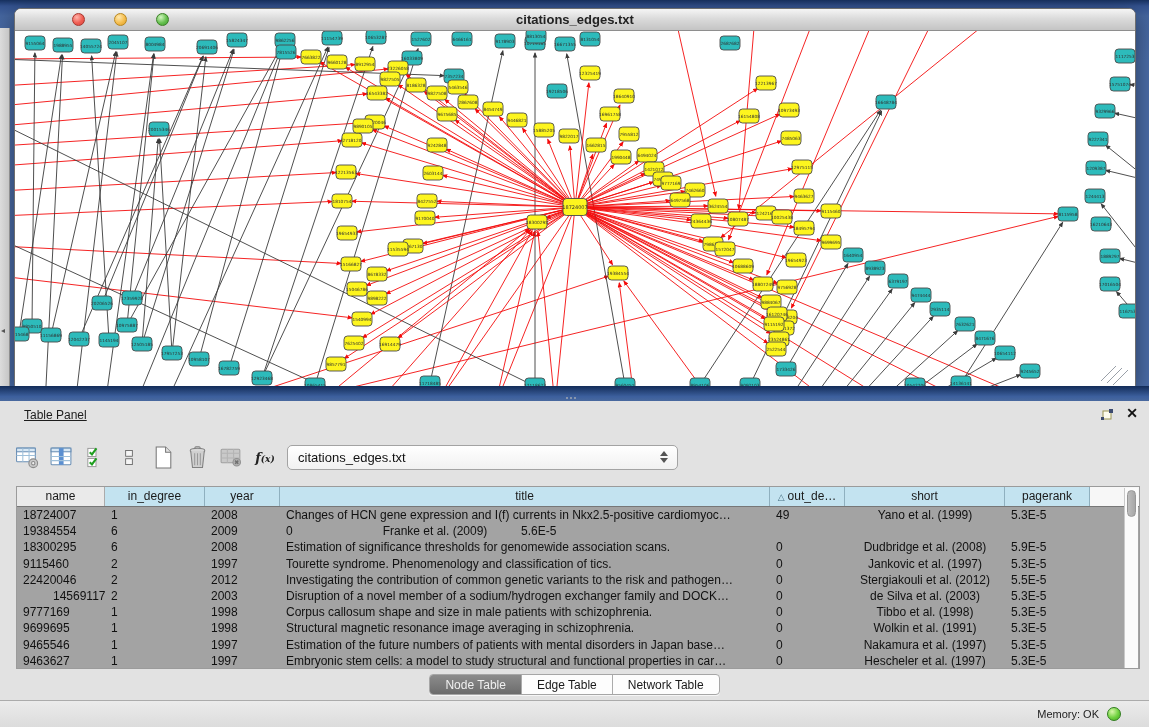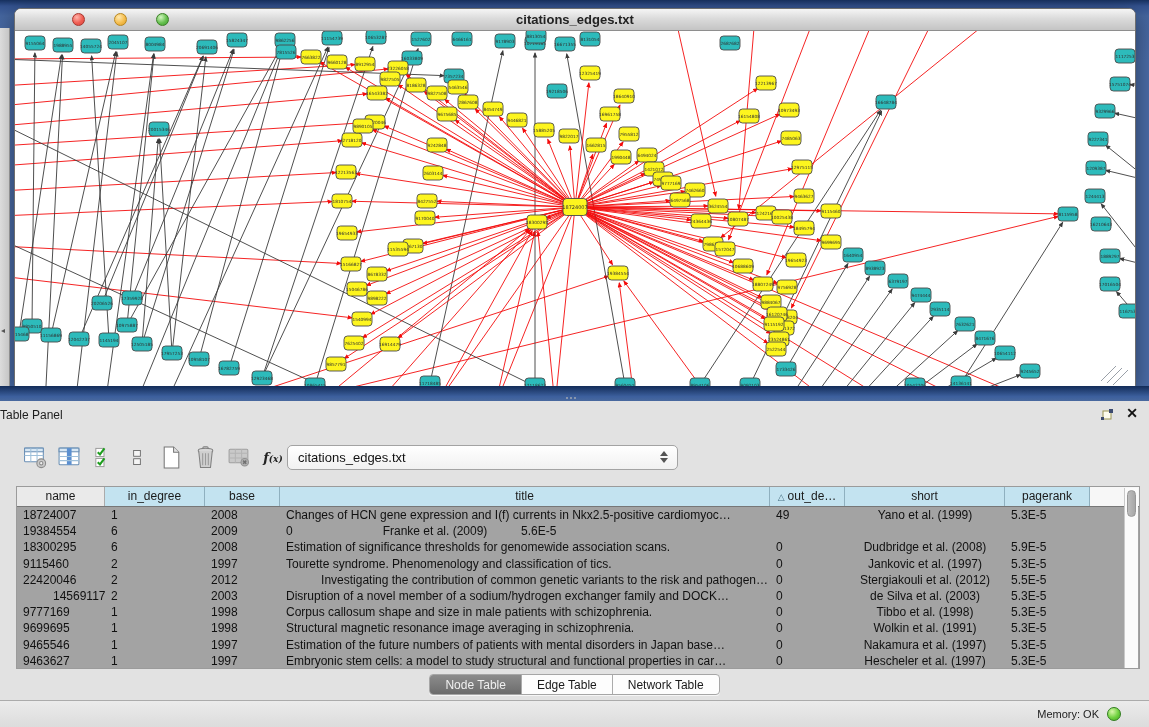--- a/index.html
+++ b/index.html
@@ -33,25 +33,25 @@
   #canvas { position:absolute; left:0; top:22px; width:1120px; height:355px; background:#FFFFFF; overflow:hidden; }
   #net { display:block; }
 
   
   #divider-grip { position:absolute; left:566px; top:397px; width:14px; height:4px; display:flex; gap:2px; }
   #divider-grip i { width:2px; height:2px; background:#9FA6B2; border-radius:50%; }
 
   
   #table-panel { position:absolute; left:0; top:401px; width:1149px; height:299px; background:#E2E2E2; }
   #panel-header { position:relative; height:28px; }
-  #panel-header .ptitle { position:absolute; left:0; top:7px; font-size:12px; color:#1d1d1d; }
+  #panel-header .ptitle { position:absolute; left:24px; top:7px; font-size:12px; color:#1d1d1d;text-decoration:underline; }
   #float-btn { position:absolute; right:34px; top:6px; width:15px; height:15px; cursor:pointer; }
   #close-btn { position:absolute; right:11px; top:4px; font-size:14px; font-weight:bold; color:#111; cursor:pointer; }
 
-  #toolbar { position:absolute; left:0; top:38px; height:36px; display:flex; align-items:center; padding-left:20px; }
+  #toolbar { position:absolute; left:0; top:38px; height:36px; display:flex; align-items:center; padding-left:12px; }
   .icon-btn { width:30px; height:28px; margin-right:4px; display:flex; align-items:center; justify-content:center; cursor:pointer; }
   .fx { font-family:"DejaVu Serif", serif; font-style:italic; font-weight:bold; font-size:13px; color:#222; }
   .fx small { font-size:9px; }
   #table-select { position:absolute; left:287px; top:6px; width:391px; height:25px;
              background:linear-gradient(180deg,#FFFFFF,#F1F1F1); border:1px solid #A3A3A3; border-radius:5px;
              font-size:13px; color:#111; line-height:23px; padding-left:10px; cursor:pointer; }
   #table-select .arrows { position:absolute; right:9px; top:5px; display:flex; flex-direction:column; gap:2px; }
   #table-select .arrows .up { width:0; height:0; border-left:4px solid transparent; border-right:4px solid transparent; border-bottom:5px solid #555; }
   #table-select .arrows .down { width:0; height:0; border-left:4px solid transparent; border-right:4px solid transparent; border-top:5px solid #555; }
 
@@ -940,21 +940,21 @@
           <span class="up"></span>
           <span class="down"></span>
         </span>
     </div>
   </div>
 
   <div id="table-wrap">
     <div id="thead">
         <div class="th gray" style="width: 88px;">name</div>
         <div class="th" style="width: 100px;">in_degree</div>
-        <div class="th" style="width: 75px;">base</div>
+        <div class="th" style="width: 75px;">year</div>
         <div class="th" style="width: 490px;">title</div>
         <div class="th" style="width: 75px;"><span class="sort-tri">△</span>out_de…</div>
         <div class="th" style="width: 160px;">short</div>
         <div class="th" style="width: 85px;">pagerank</div>
         <div class="th filler"></div>
       </div>
     <div id="tbody">
         <div class="trow">
           <div class="td" style="width: 88px;">18724007</div>
           <div class="td" style="width: 100px;">1</div>
@@ -987,21 +987,21 @@
           <div class="td" style="width: 75px;">1997</div>
           <div class="td" style="width: 490px;">Tourette syndrome. Phenomenology and classification of tics.</div>
           <div class="td" style="width: 75px;">0</div>
           <div class="td center" style="width: 160px;">Jankovic et al. (1997)</div>
           <div class="td" style="width: 85px;">5.3E-5</div>
         </div>
         <div class="trow">
           <div class="td" style="width: 88px;">22420046</div>
           <div class="td" style="width: 100px;">2</div>
           <div class="td" style="width: 75px;">2012</div>
-          <div class="td" style="width: 490px; text-align: right;">Investigating the contribution of common genetic variants to the risk and pathogen…</div>
+          <div class="td" style="width: 490px;">Investigating the contribution of common genetic variants to the risk and pathogen…</div>
           <div class="td" style="width: 75px;">0</div>
           <div class="td center" style="width: 160px;">Stergiakouli et al. (2012)</div>
           <div class="td" style="width: 85px;">5.5E-5</div>
         </div>
         <div class="trow">
           <div class="td" style="width: 88px; padding-left: 36px;">14569117</div>
           <div class="td" style="width: 100px;">2</div>
           <div class="td" style="width: 75px;">2003</div>
           <div class="td" style="width: 490px;">Disruption of a novel member of a sodium/hydrogen exchanger family and DOCK…</div>
           <div class="td" style="width: 75px;">0</div>

